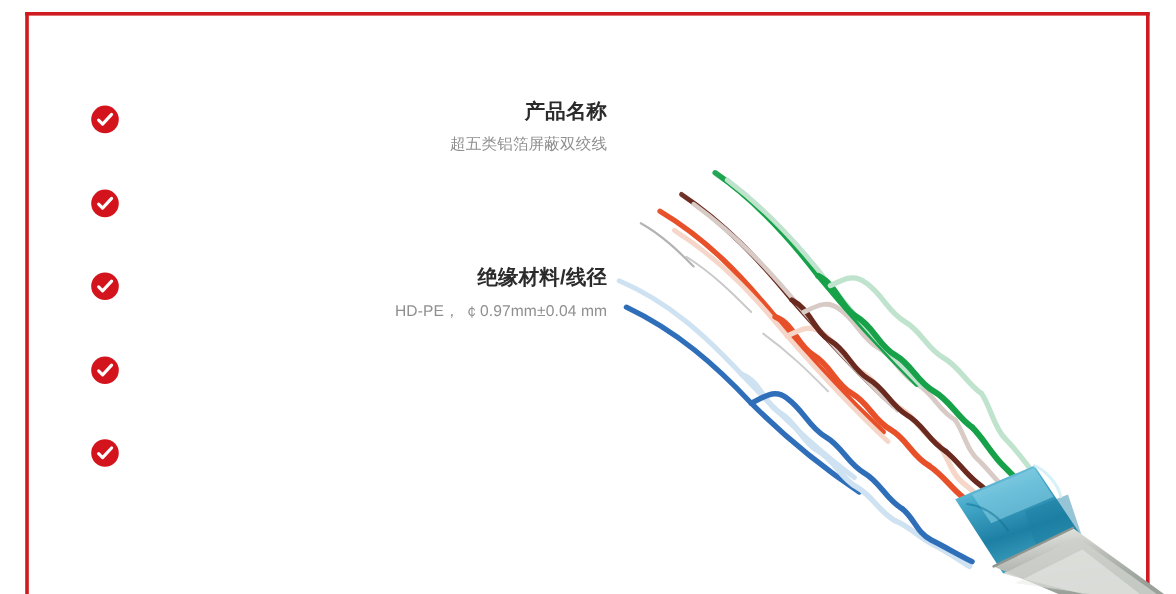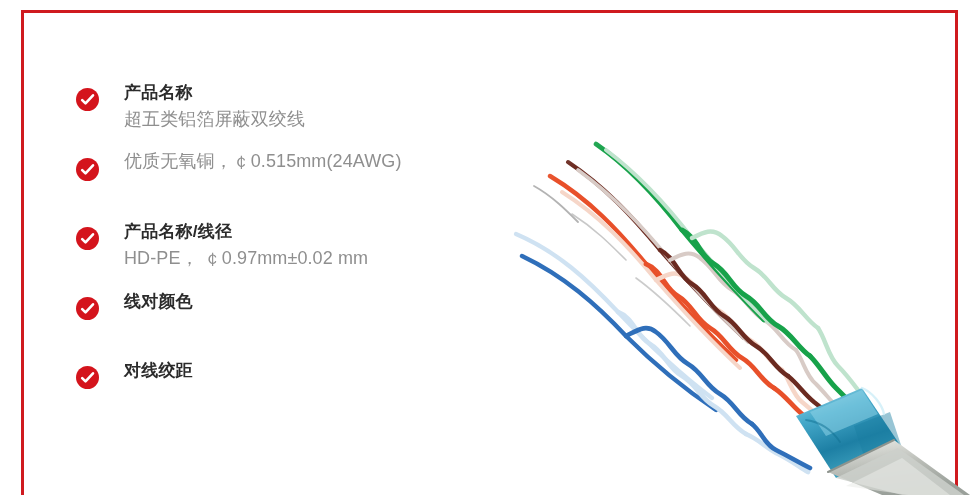--- a/index.html
+++ b/index.html
@@ -39,20 +39,21 @@
     position: absolute;
     left: 76px;
     top: 82px;
     width: 430px;
   }
   .spec-row {
     position: relative;
     height: 69.5px;
     padding-left: 48px;
     box-sizing: border-box;
+    text-align: right;
   }
   .check-icon {
     position: absolute;
     left: 0;
     top: 6px;
     width: 23px;
     height: 23px;
     border-radius: 50%;
     background: #d4141c;
     display: block;
@@ -61,21 +62,21 @@
   .spec-title {
     font-size: 17px;
     font-weight: bold;
     color: #2b2b2b;
     line-height: 22px;
     letter-spacing: .2px;
     margin: 0 0 6px 0;
     white-space: nowrap;
   }
   .spec-value {
-    font-size: 18px;
+    font-size: 13px;
     font-weight: normal;
     color: #8f8f8f;
     line-height: 19px;
     letter-spacing: .1px;
     margin: 0;
     white-space: nowrap;
   }
 
   
   #cable-figure {
@@ -105,50 +106,47 @@
       <p class="spec-title">产品名称</p>
       <p class="spec-value">超五类铝箔屏蔽双绞线</p>
     </div>
 
     <div class="spec-row">
       <span class="check-icon">
         <svg width="23" height="23" viewBox="0 0 23 23" aria-hidden="true">
           <path d="M6.2 12.1 L9.5 15.4 L17.0 7.3" fill="none" stroke="#ffffff" stroke-width="2.6" stroke-linecap="round" stroke-linejoin="round"></path>
         </svg>
       </span>
-      <p class="spec-value">优质无氧铜，￠0.515mm(24AWG)</p>
-    </div>
-
-    <div class="spec-row">
-      <span class="check-icon">
-        <svg width="23" height="23" viewBox="0 0 23 23" aria-hidden="true">
-          <path d="M6.2 12.1 L9.5 15.4 L17.0 7.3" fill="none" stroke="#ffffff" stroke-width="2.6" stroke-linecap="round" stroke-linejoin="round"></path>
-        </svg>
-      </span>
-      <p class="spec-title">产品名称/线径</p>
-      <p class="spec-value">HD-PE， ￠0.97mm±0.02 mm</p>
-    </div>
-
-
-    <div class="spec-row">
-      <span class="check-icon">
-        <svg width="23" height="23" viewBox="0 0 23 23" aria-hidden="true">
-          <path d="M6.2 12.1 L9.5 15.4 L17.0 7.3" fill="none" stroke="#ffffff" stroke-width="2.6" stroke-linecap="round" stroke-linejoin="round"></path>
-        </svg>
-      </span>
-      <p class="spec-title">线对颜色</p>
-    </div>
-
-    <div class="spec-row">
-      <span class="check-icon">
-        <svg width="23" height="23" viewBox="0 0 23 23" aria-hidden="true">
-          <path d="M6.2 12.1 L9.5 15.4 L17.0 7.3" fill="none" stroke="#ffffff" stroke-width="2.6" stroke-linecap="round" stroke-linejoin="round"></path>
-        </svg>
-      </span>
-      <p class="spec-title">对线绞距</p>
+    </div>
+
+    <div class="spec-row">
+      <span class="check-icon">
+        <svg width="23" height="23" viewBox="0 0 23 23" aria-hidden="true">
+          <path d="M6.2 12.1 L9.5 15.4 L17.0 7.3" fill="none" stroke="#ffffff" stroke-width="2.6" stroke-linecap="round" stroke-linejoin="round"></path>
+        </svg>
+      </span>
+      <p class="spec-title">绝缘材料/线径</p>
+      <p class="spec-value">HD-PE， ￠0.97mm±0.04 mm</p>
+    </div>
+
+
+    <div class="spec-row">
+      <span class="check-icon">
+        <svg width="23" height="23" viewBox="0 0 23 23" aria-hidden="true">
+          <path d="M6.2 12.1 L9.5 15.4 L17.0 7.3" fill="none" stroke="#ffffff" stroke-width="2.6" stroke-linecap="round" stroke-linejoin="round"></path>
+        </svg>
+      </span>
+    </div>
+
+    <div class="spec-row">
+      <span class="check-icon">
+        <svg width="23" height="23" viewBox="0 0 23 23" aria-hidden="true">
+          <path d="M6.2 12.1 L9.5 15.4 L17.0 7.3" fill="none" stroke="#ffffff" stroke-width="2.6" stroke-linecap="round" stroke-linejoin="round"></path>
+        </svg>
+      </span>
     </div>
 
   </div>
 
   <div id="cable-figure">
     <svg width="460" height="365" viewBox="0 0 460 365" aria-hidden="true">
       <defs>
         <linearGradient id="jacketGrad" x1="0" y1="0" x2="0.35" y2="1">
           <stop offset="0%" stop-color="#eceeea"></stop>
           <stop offset="22%" stop-color="#d8dad5"></stop>

